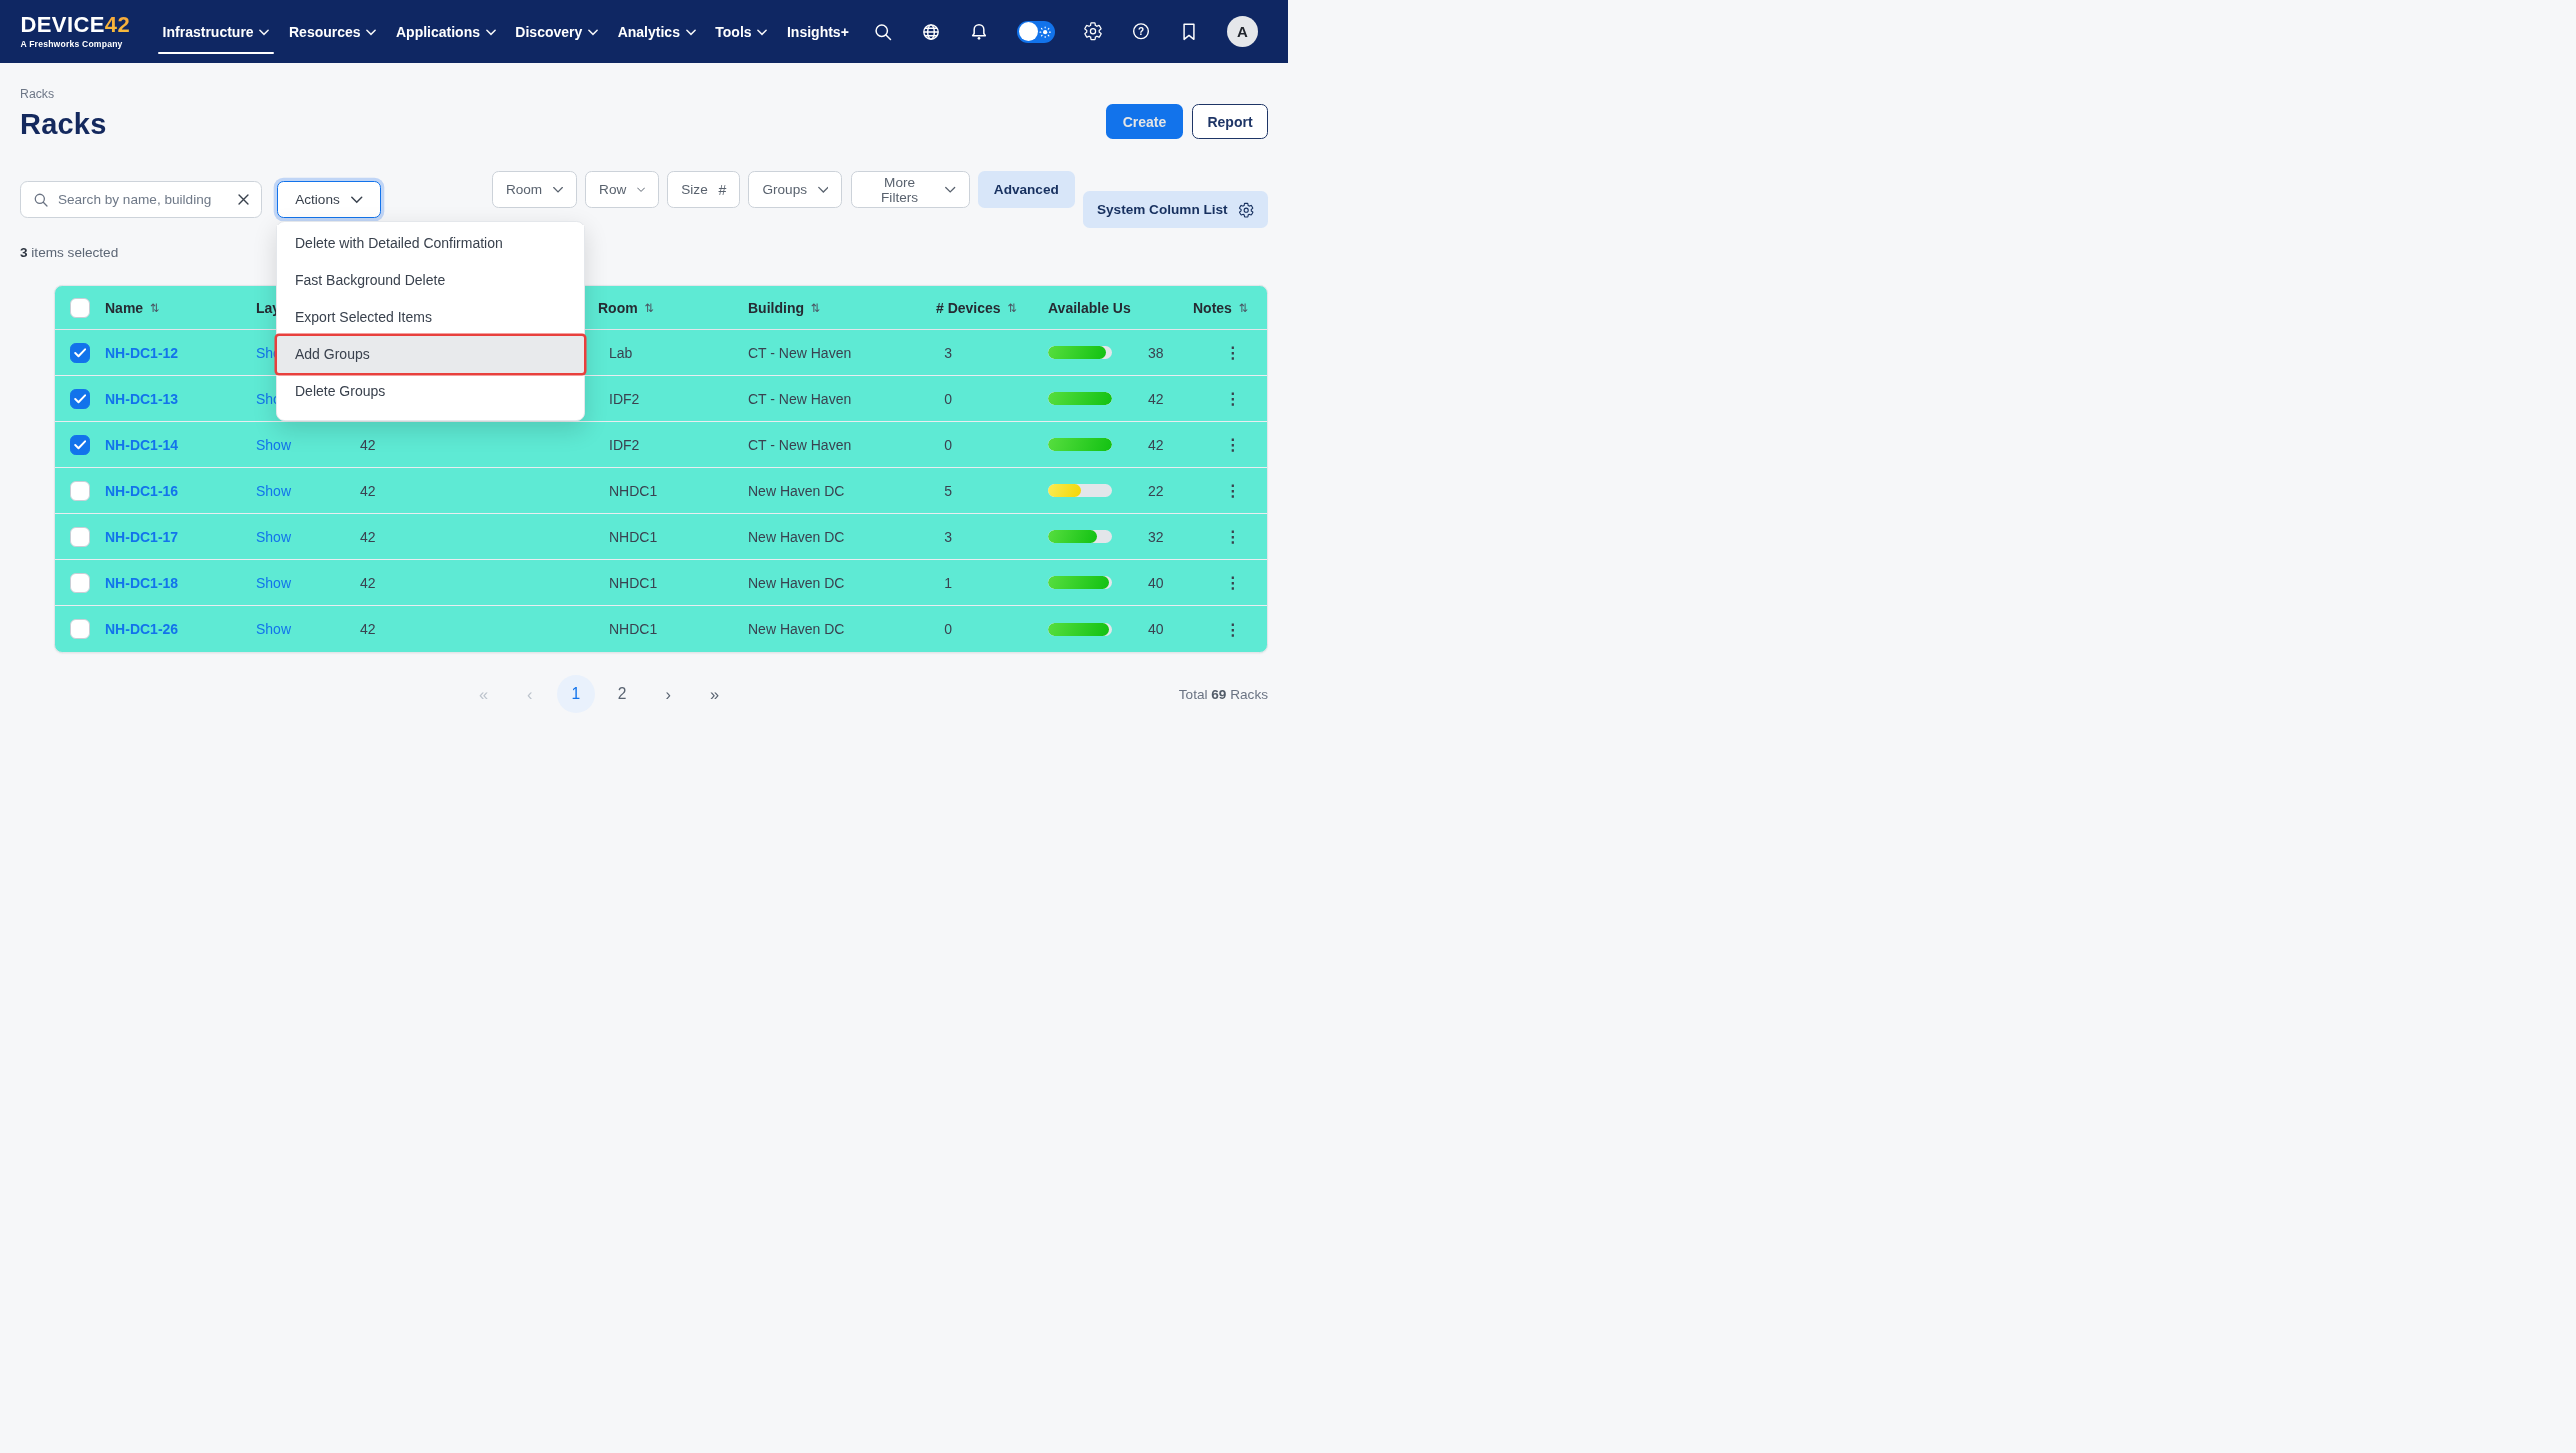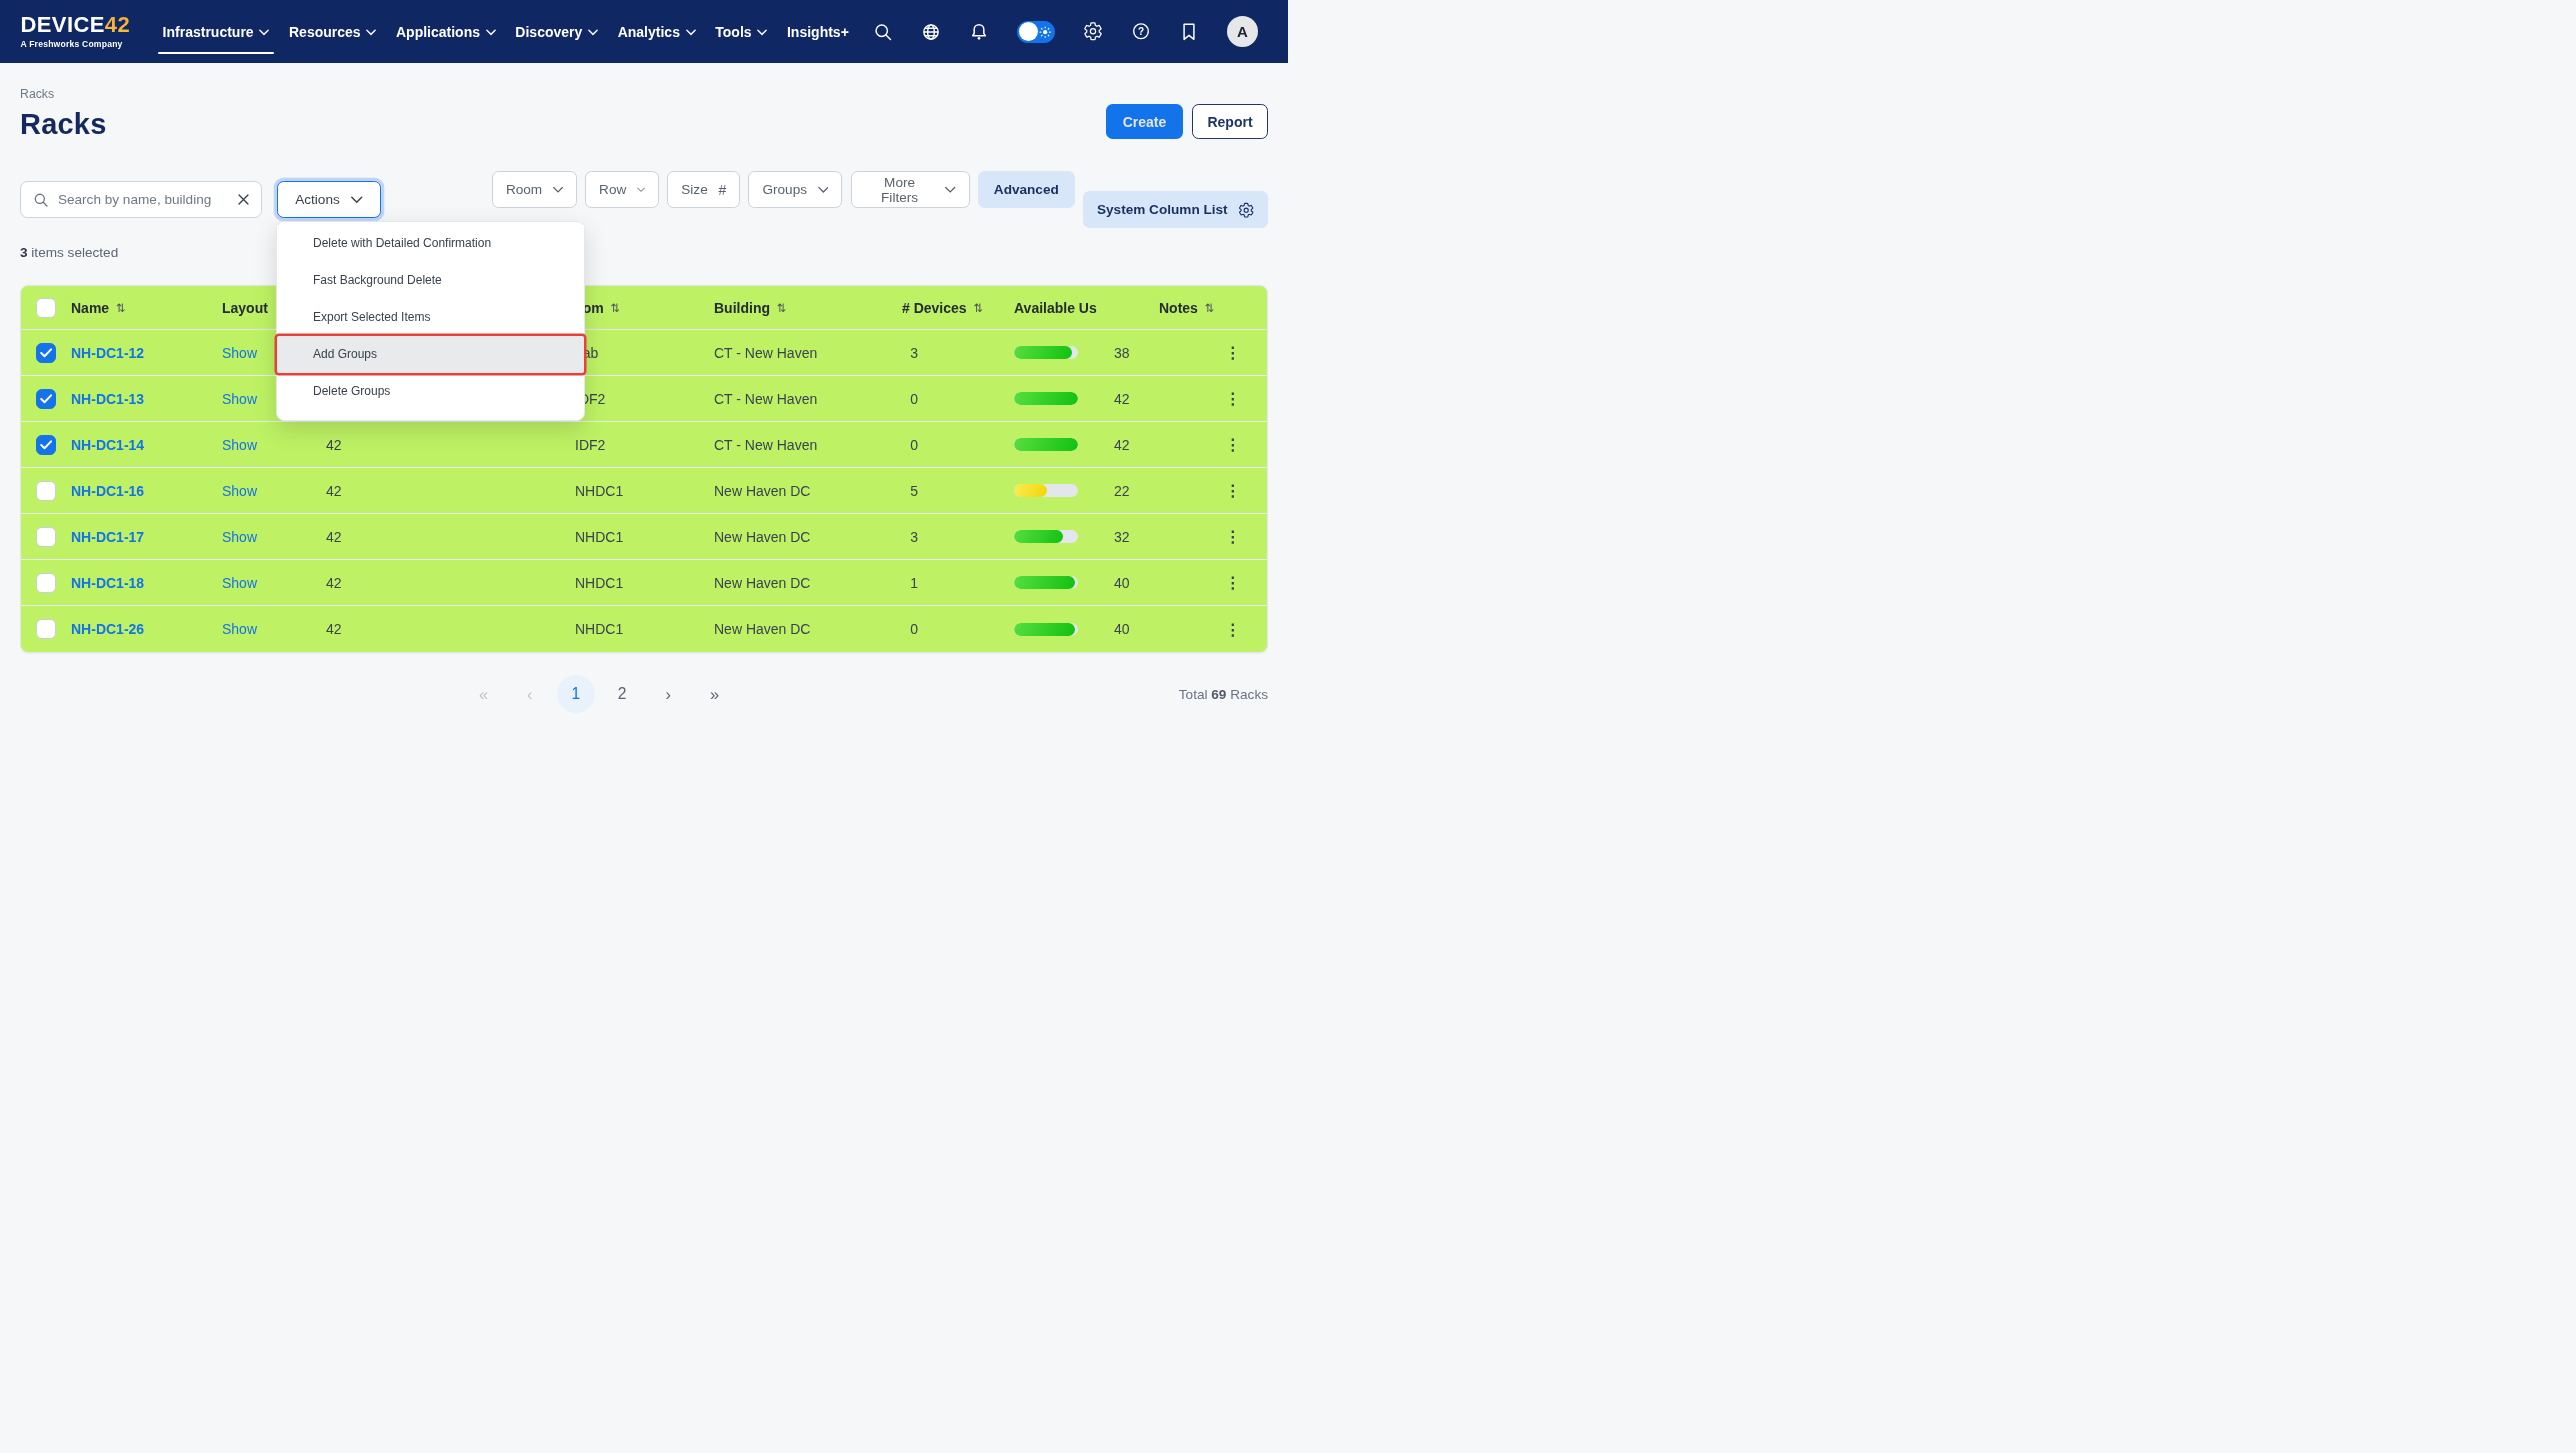--- a/index.html
+++ b/index.html
@@ -46,21 +46,21 @@
   .filter-btn { height:37px; background:#fff; border:0.8px solid #CCD2D9; border-radius:6.6px; display:flex; align-items:center; justify-content:center; gap:10.7px; font-size:13.6px; color:#59626E; cursor:pointer; font-family:inherit; padding:0 13px; }
   .f-room{width:85px;} .f-row{width:74px;} .f-size{width:73px;} .f-groups{width:94px;} .f-more{width:119px;}
   .hash { font-size:14px; color:#59626E; font-weight:400; }
   .btn-lightblue { height:37px; background:#D8E6F9; color:#17305F; border:none; border-radius:6.6px; font-size:13.6px; font-weight:700; display:flex; align-items:center; justify-content:center; gap:10px; cursor:pointer; font-family:inherit; }
   .b-advanced{width:97px;} .b-scl{width:185px;margin-top:20px;}
 
   .selected-line { margin-top:17px; font-size:13.6px; color:#5C6675; }
   .selected-line b { color:#2E3642; font-weight:700; }
 
   
-  .card { margin-top:25px; background:#bef264; border:0.8px solid #E3E6EA; border-radius:8.2px; box-shadow:0 0.8px 1.6px rgba(16,24,40,.05); overflow:hidden; }
+  .card { margin-top:25px; background:#5eead4; border:0.8px solid #E3E6EA; border-radius:8.2px; box-shadow:0 0.8px 1.6px rgba(16,24,40,.05); overflow:hidden;margin-left:34px; }
   .tr { display:grid; grid-template-columns:35px 151px 104px 238px 150px 188px 112px 145px 1fr; align-items:center; }
   .thead { height:44px; border-bottom:0.8px solid #E3E6EA; }
   .trow { height:46px; border-bottom:0.8px solid #EAEDF0; }
   .trow:last-child { border-bottom:none; }
   .cell { padding-left:15px; font-size:14px; color:#3A4250; white-space:nowrap; }
   .cell-room { padding-left:26px; }
   .th { font-size:14px; font-weight:700; color:#262B33; display:flex; align-items:center; gap:6.6px; }
   .sort { cursor:pointer; }
   .sort::after { content:"\21C5"; font-size:11.5px; color:#4A5361; font-weight:400; }
   .checkbox { width:20px; height:20px; border-radius:5.8px; border:1.3px solid #C9CED6; background:#fff; cursor:pointer; display:flex; align-items:center; justify-content:center; }
@@ -75,21 +75,21 @@
   .bar .fill { height:100%; border-radius:6.6px; }
   .bar.green .fill { background:linear-gradient(110deg,#57DE3F,#12C112); }
   .bar.yellow .fill { background:linear-gradient(110deg,#FAEC55,#F3D605); }
   .avail-num { font-size:14px; color:#3A4250; }
   .notes-cell { display:flex; justify-content:flex-end; padding-right:21.4px; }
   .kebab { background:none; border:none; cursor:pointer; font-size:15.6px; color:#39414D; line-height:1; padding:1.6px 5px; }
   .kebab::before { content:"\22EE"; font-weight:700; }
 
   
   .menu { position:absolute; left:276px; top:221px; width:309px; background:#fff; border:0.8px solid #E4E7EB; border-radius:8.2px; box-shadow:0 8.2px 25px rgba(0,0,0,.14); padding:2.5px 0 10.7px 0; z-index:50; }
-  .menu-item { height:37px; display:flex; align-items:center; padding-left:36px; font-size:12px; color:#39414D; cursor:pointer; background:#fff; }
+  .menu-item { height:37px; display:flex; align-items:center; padding-left:18px; font-size:14px; color:#39414D; cursor:pointer; background:#fff; }
   .menu-item.highlight { background:#E8EAEC; box-shadow:0 0 0 2.5px #E8403D; border-radius:2px; position:relative; }
 
   
   .pager-row { position:relative; height:39px; margin-top:21.4px; display:flex; align-items:center; }
   .pager { display:flex; align-items:center; gap:8.2px; margin:0 auto; transform:translateX(-45px); }
   .pg { width:38px; height:38px; border:none; background:none; font-size:16.4px; color:#5A6472; cursor:pointer; font-family:inherit; display:flex; align-items:center; justify-content:center; border-radius:50%; }
   .pg.dim { color:#BCC3CC; }
   .pg.num { font-size:15.6px; }
   .pg.current { background:#E9F1FC; color:#1273EB; }
   .total { position:absolute; right:0; font-size:13.6px; color:#6A7383; }

